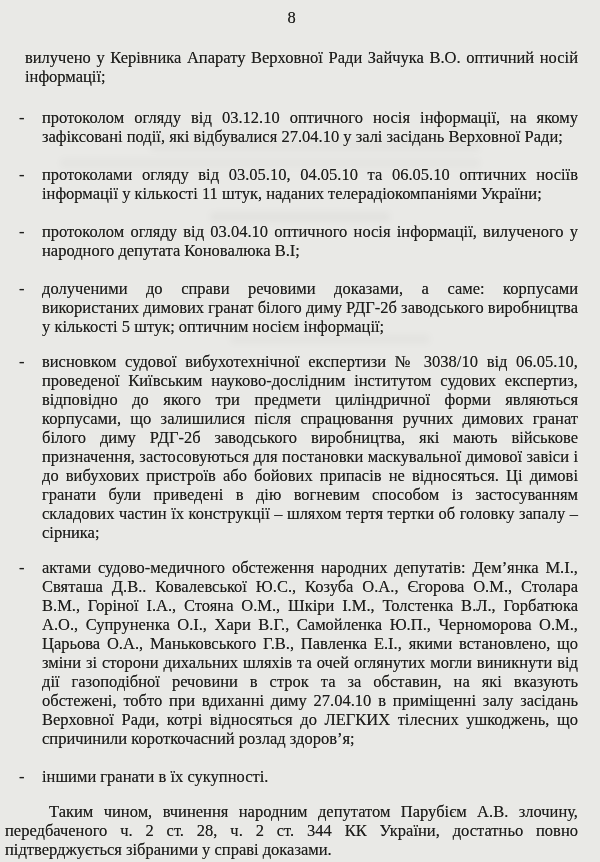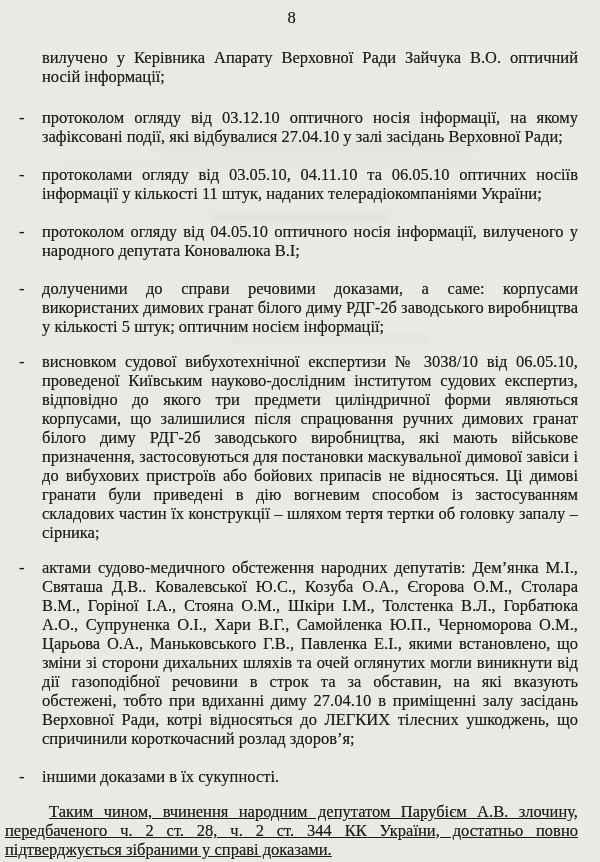--- a/index.html
+++ b/index.html
@@ -46,21 +46,21 @@
     color: #1d1d1b;
     font-size: 16.5px;
     line-height: 19px;
     text-shadow: 0 0 0.5px rgba(25,25,22,0.6);
   }
   .page-num {
     text-align: center;
     margin: 0 0 21px 0;
   }
   .intro {
-    margin: 0 0 22px 37px;
+    margin: 0 0 22px 20px;
     text-align: justify;
   }
   .evidence-list {
     margin: 0;
     padding: 0;
     list-style: none;
   }
   .item {
     position: relative;
     margin: 0 0 19px 37px;
@@ -69,21 +69,20 @@
   .item.tall-gap { margin-bottom: 16px; }
   .item .dash {
     position: absolute;
     left: -23px;
     top: 0;
   }
   .closing {
     margin: 16px 0 0 0;
     text-indent: 44px;
     text-align: justify;
-    text-decoration: underline;
   }
 </style>
 </head>
 <body>
 
 <div class="scan-page">
 
   <div class="bleed b1"></div>
   <div class="bleed b2"></div>
   <div class="bleed b3"></div>
@@ -97,46 +96,46 @@
 
     <ul class="evidence-list">
 
       <li class="item">
         <span class="dash">-</span>
         <span>протоколом огляду від 03.12.10 оптичного носія інформації, на якому зафіксовані події, які відбувалися 27.04.10 у залі засідань Верховної Ради;</span>
       </li>
 
       <li class="item">
         <span class="dash">-</span>
-        <span>протоколами огляду від 03.05.10, 04.11.10 та 06.05.10 оптичних носіїв інформації у кількості 11 штук, наданих телерадіокомпаніями України;</span>
+        <span>протоколами огляду від 03.05.10, 04.05.10 та 06.05.10 оптичних носіїв інформації у кількості 11 штук, наданих телерадіокомпаніями України;</span>
       </li>
 
       <li class="item">
         <span class="dash">-</span>
-        <span>протоколом огляду від 04.05.10 оптичного носія інформації, вилученого у народного депутата Коновалюка В.І;</span>
+        <span>протоколом огляду від 03.04.10 оптичного носія інформації, вилученого у народного депутата Коновалюка В.І;</span>
       </li>
 
       <li class="item tall-gap">
         <span class="dash">-</span>
         <span>долученими до справи речовими доказами, а саме: корпусами використаних димових гранат білого диму РДГ-2б заводського виробництва у кількості 5 штук; оптичним носієм інформації;</span>
       </li>
 
       <li class="item tall-gap">
         <span class="dash">-</span>
         <span>висновком судової вибухотехнічної експертизи № 3038/10 від 06.05.10, проведеної Київським науково-дослідним інститутом судових експертиз, відповідно до якого три предмети циліндричної форми являються корпусами, що залишилися після спрацювання ручних димових гранат білого диму РДГ-2б заводського виробництва, які мають військове призначення, застосовуються для постановки маскувальної димової завіси і до вибухових пристроїв або бойових припасів не відносяться. Ці димові гранати були приведені в дію вогневим способом із застосуванням складових частин їх конструкції – шляхом тертя тертки об головку запалу – сірника;</span>
       </li>
 
       <li class="item">
         <span class="dash">-</span>
         <span>актами судово-медичного обстеження народних депутатів: Дем’янка М.І., Святаша Д.В.. Ковалевської Ю.С., Козуба О.А., Єгорова О.М., Столара В.М., Горіної І.А., Стояна О.М., Шкіри І.М., Толстенка В.Л., Горбатюка А.О., Супруненка О.І., Хари В.Г., Самойленка Ю.П., Черноморова О.М., Царьова О.А., Маньковського Г.В., Павленка Е.І., якими встановлено, що зміни зі сторони дихальних шляхів та очей оглянутих могли виникнути від дії газоподібної речовини в строк та за обставин, на які вказують обстежені, тобто при вдиханні диму 27.04.10 в приміщенні залу засідань Верховної Ради, котрі відносяться до ЛЕГКИХ тілесних ушкоджень, що спричинили короткочасний розлад здоров’я;</span>
       </li>
 
       <li class="item tall-gap">
         <span class="dash">-</span>
-        <span>іншими доказами в їх сукупності.</span>
+        <span>іншими гранати в їх сукупності.</span>
       </li>
 
     </ul>
 
     <p class="closing">Таким чином, вчинення народним депутатом Парубієм А.В. злочину, передбаченого ч. 2 ст. 28, ч. 2 ст. 344 КК України, достатньо повно підтверджується зібраними у справі доказами.</p>
 
   </div>
 </div>
 
 </body></html>

